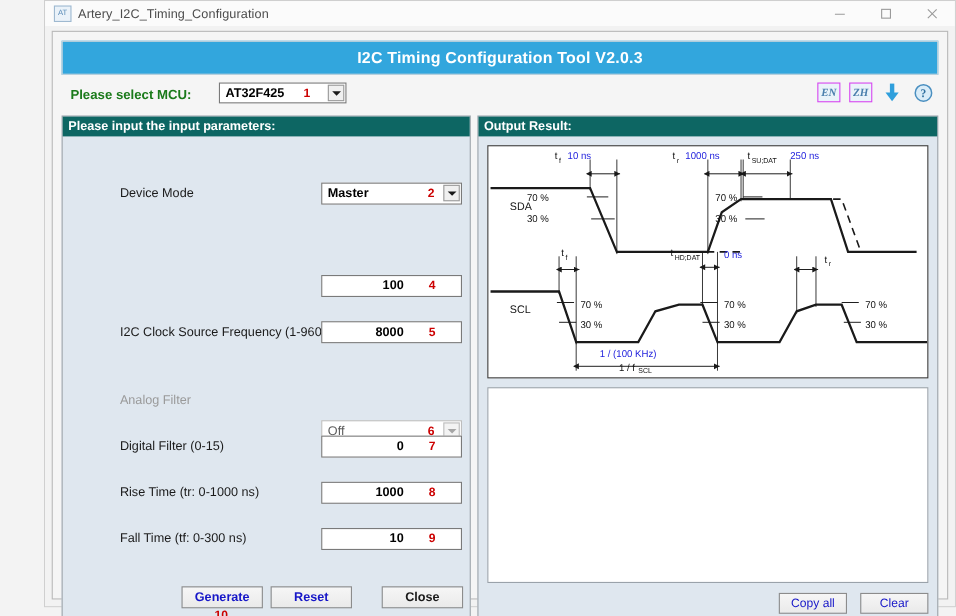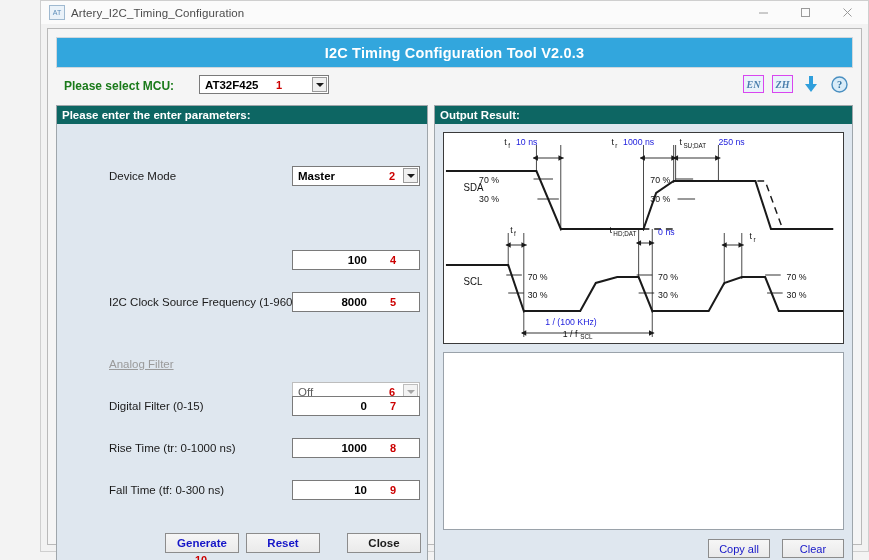--- a/index.html
+++ b/index.html
@@ -60,21 +60,21 @@
 
   
   #mcu-row{
     position:absolute;left:8px;top:46px;right:8px;height:26px;
   }
   #mcu-label{
     position:absolute;left:8px;top:4px;
     font-size:12px;font-weight:bold;color:#1a7a1a;
   }
   #mcu-select{
-    position:absolute;left:143px;top:0px;width:130px;height:19px;
+    position:absolute;left:143px;top:0px;width:116px;height:19px;
     border:1px solid #7a7a7a;background:#ffffff;box-sizing:border-box;
     display:flex;align-items:center;
   }
   #mcu-value{font-size:11.5px;font-weight:bold;color:#000;margin-left:5px;}
   #mcu-index{position:absolute;left:76px;font-size:11px;color:#cc0000;font-weight:bold;}
   .combo-arrow{
     position:absolute;right:1px;top:1px;width:15px;height:15px;
     background:#f0f0f0;border:1px solid #9a9a9a;box-sizing:border-box;
     display:flex;align-items:center;justify-content:center;
   }
@@ -112,21 +112,21 @@
     color:#ffffff;font-size:11.5px;font-weight:bold;margin-left:5px;
   }
   #left-panel{left:8px;top:76px;width:372px;height:462px;}
   #right-panel{left:386px;top:76px;right:8px;height:462px;}
 
   
   .form-row{position:absolute;left:0;right:0;height:22px;}
   .row-label{
     position:absolute;left:52px;top:4px;font-size:11.5px;color:#1a1a1a;
   }
-  .row-label.disabled{color:#9a9a9a;text-decoration:underline;}
+  .row-label.disabled{color:#9a9a9a;}
   .field{
     position:absolute;height:20px;border:1px solid #7a7a7a;background:#ffffff;
     box-sizing:border-box;
   }
   .field.disabled{border-color:#bdbdbd;margin-top:28px;}
   .field-value{
     position:absolute;font-size:11.5px;font-weight:bold;color:#000;
     top:3px;
   }
   .field-value.left{left:5px;font-weight:bold;}
@@ -229,21 +229,21 @@
             <svg width="17" height="17" viewBox="0 0 17 17">
               <circle cx="8.5" cy="8.5" r="7.5" fill="#d9ecf8" stroke="#4a8fc0" stroke-width="1.4"></circle>
               <text x="8.5" y="12.3" text-anchor="middle" font-family="Liberation Serif, serif" font-size="10.5" font-weight="bold" fill="#2e6f9e">?</text>
             </svg>
           </div>
         </div>
       </div>
 
       <div id="left-panel" class="panel">
         <div class="panel-head">
-          <span>Please enter the enter parameters:</span>
+          <span>Please input the input parameters:</span>
         </div>
 
         <div class="form-row" style="top:60px">
           <div class="row-label">Device Mode</div>
           <div class="field" style="left:235px;width:128px">
             <span class="field-value left">Master</span>
             <span class="field-index" style="right:24px">2</span>
             <span class="combo-arrow">
                 <i></i>
               </span>

